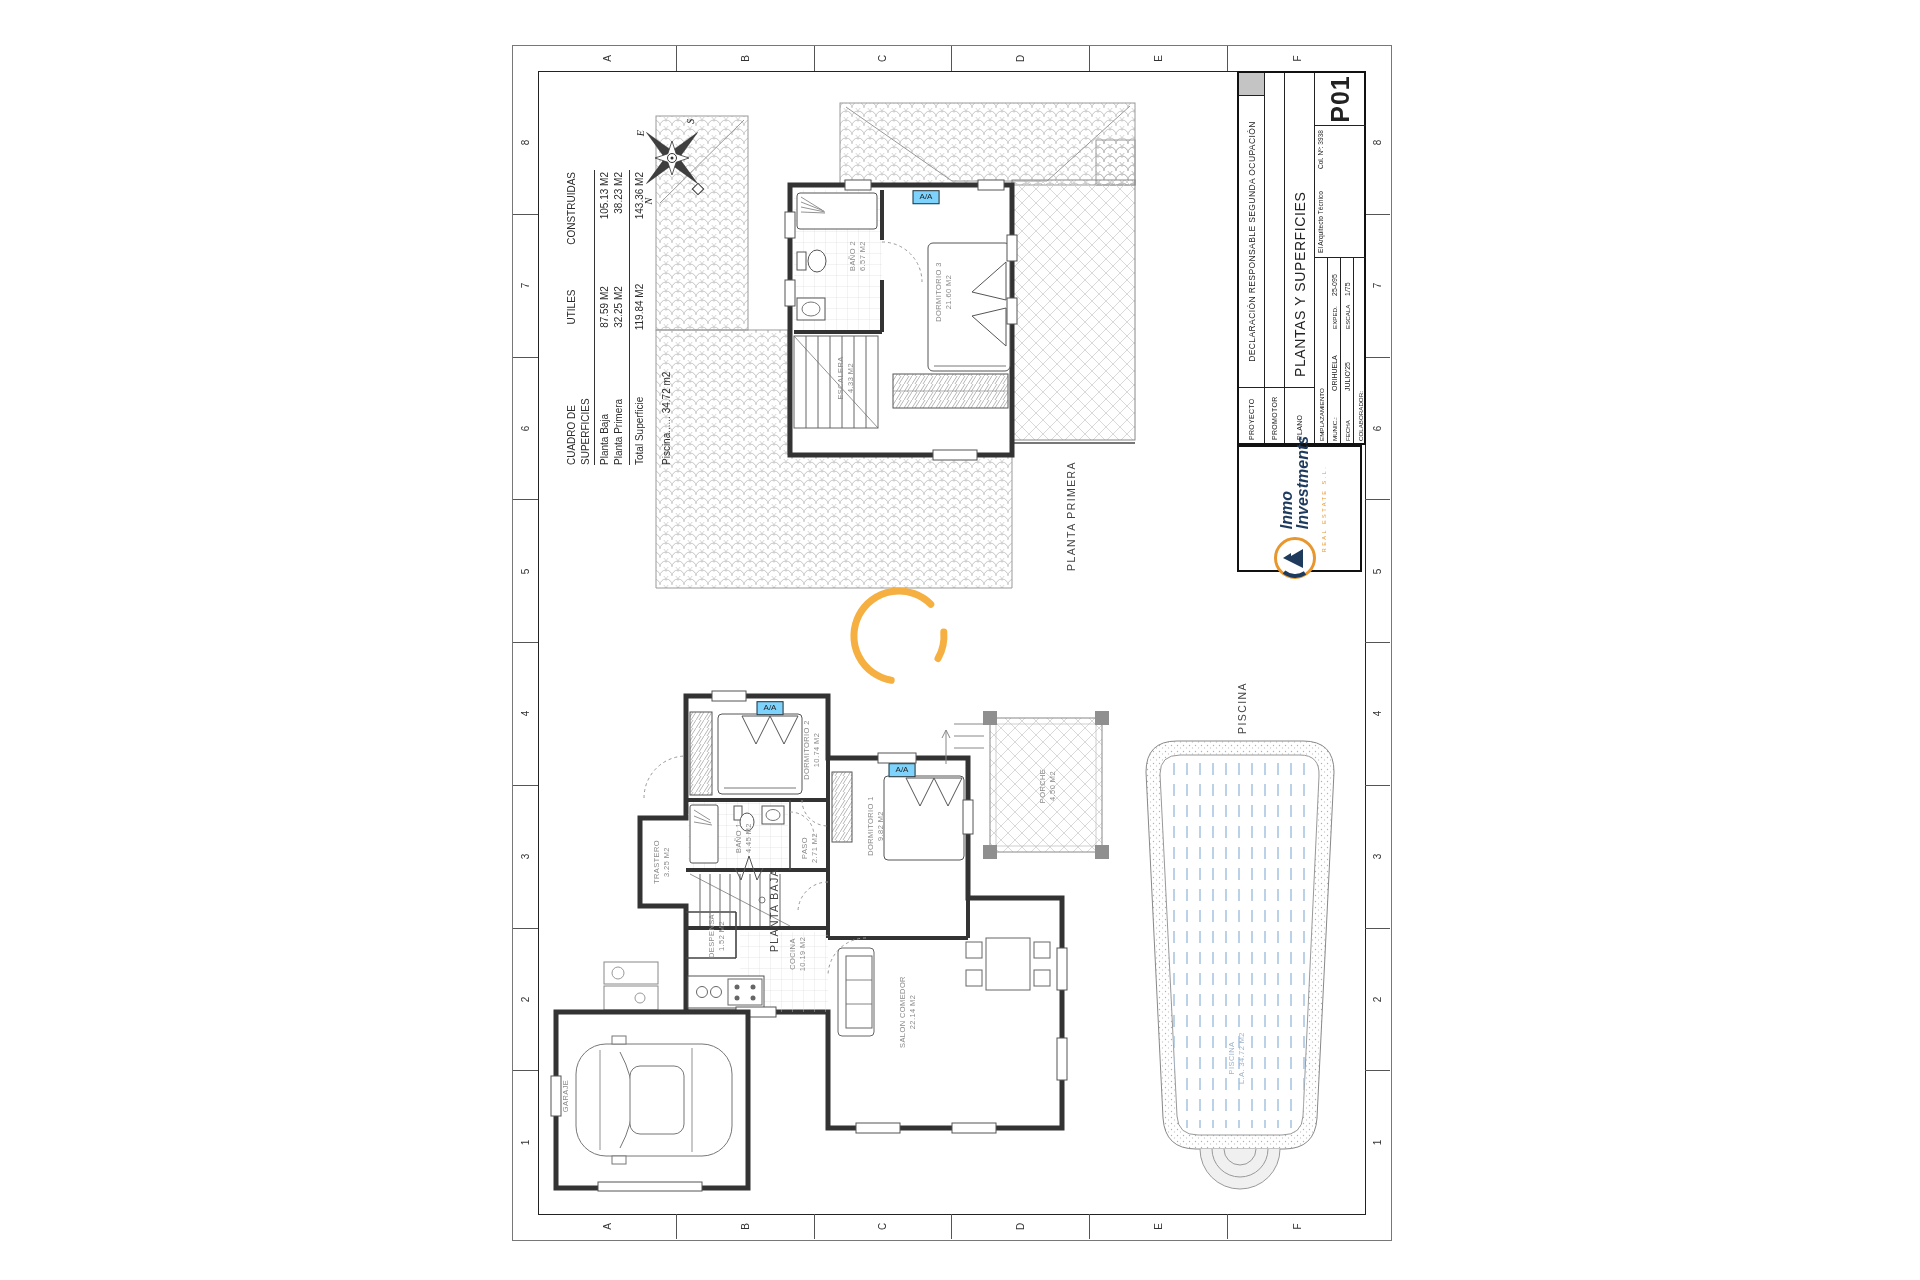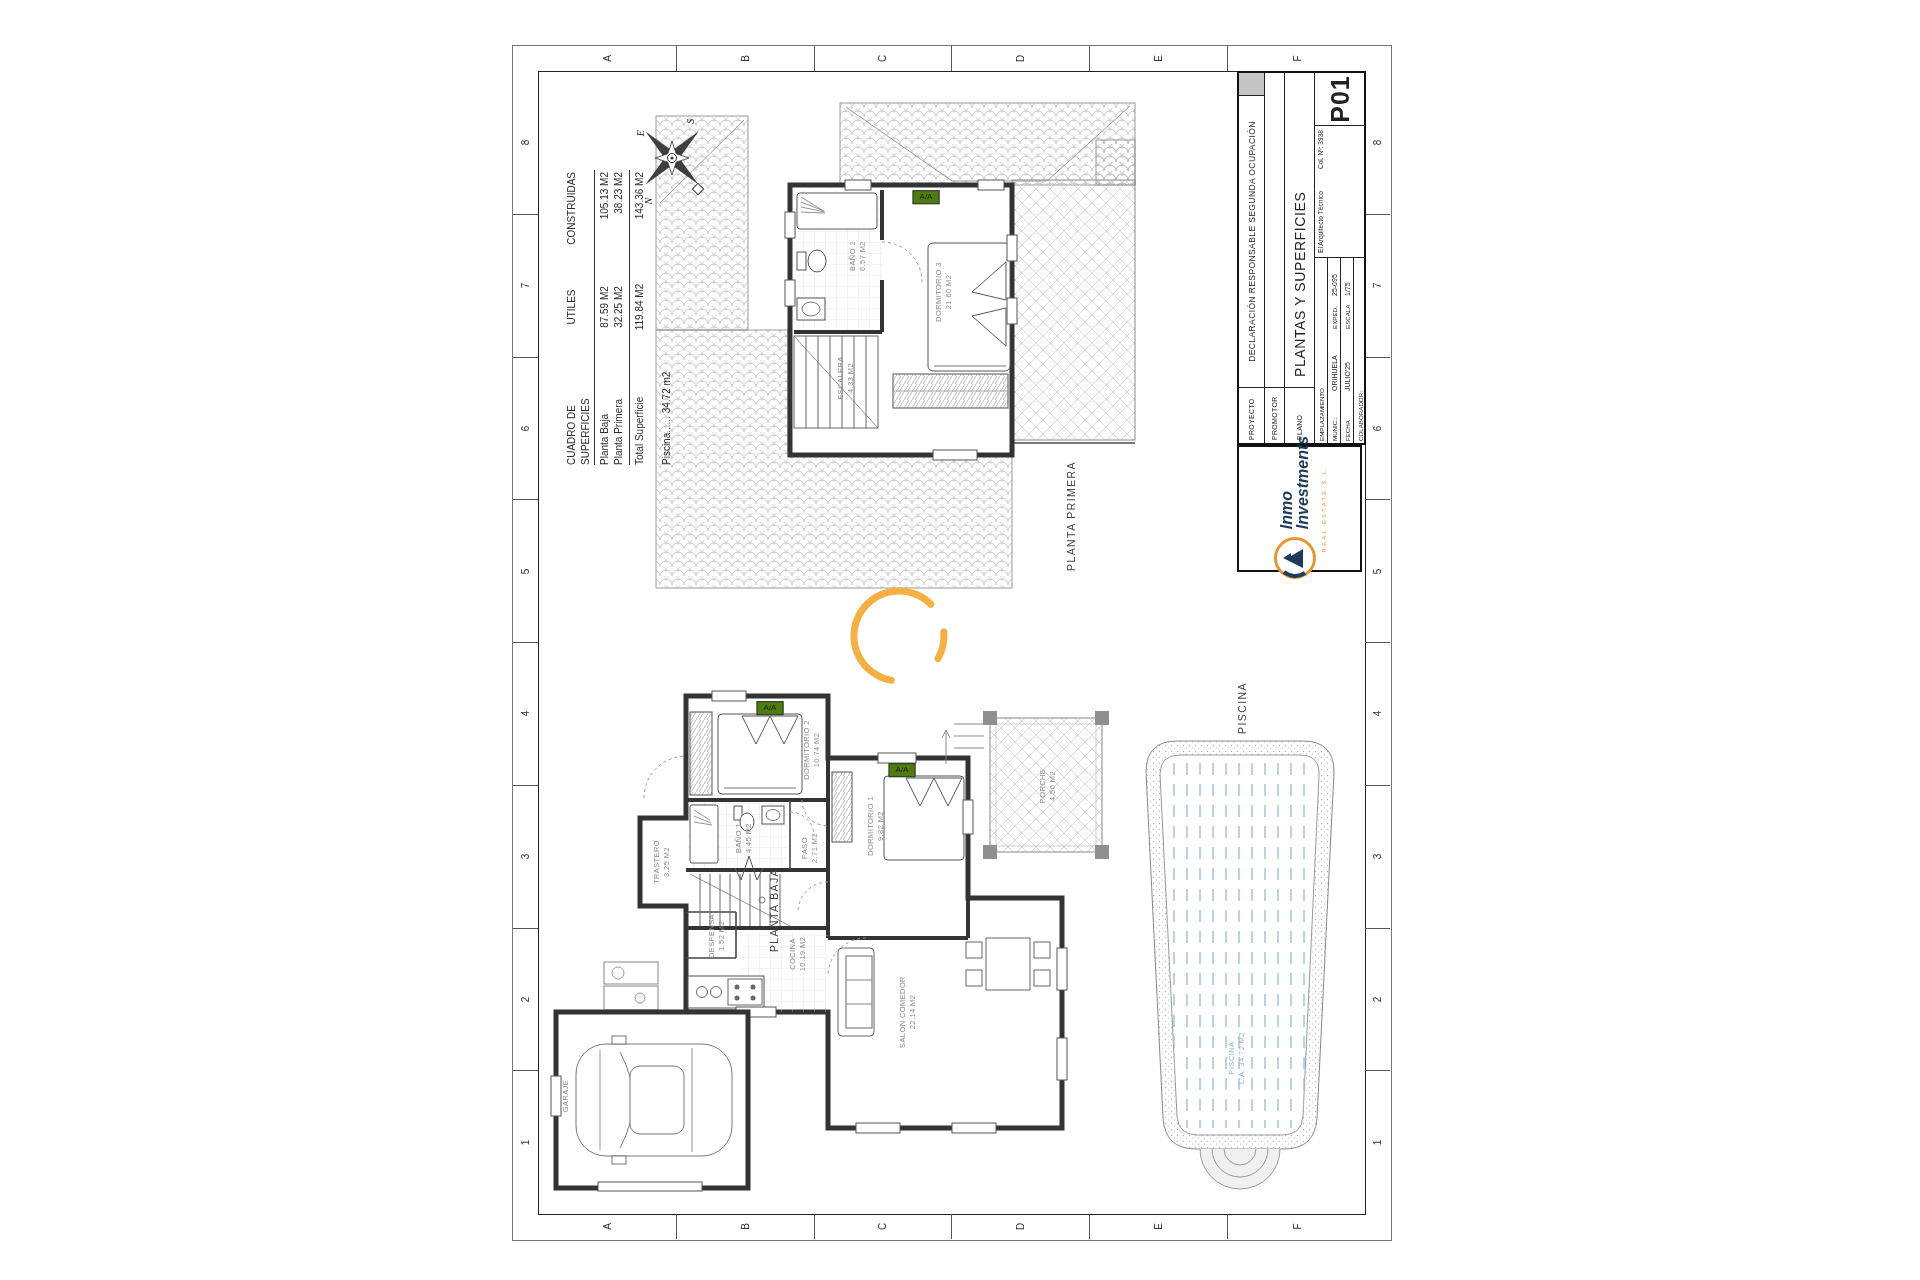--- a/index.html
+++ b/index.html
@@ -58,21 +58,21 @@
   .logo-row{display:flex;align-items:center;gap:6px;}
   .logo-names{display:flex;flex-direction:column;line-height:1.02;}
   .logo-n1,.logo-n2{font-size:16px;font-weight:bold;font-style:italic;color:#1e3b5e;}
   .logo-tag{font-size:5.5px;letter-spacing:2.5px;color:#e8962e;margin-top:3px;}
   
   .plan-label{position:absolute;transform:translate(-50%,-50%) rotate(-90deg);
     text-align:center;white-space:nowrap;color:#8a8a8a;font-size:7.5px;line-height:1.3;
     letter-spacing:.4px;}
   .plan-label.serif{font-family:"Liberation Serif",serif;font-style:italic;}
   .aa-box{position:absolute;transform:translate(-50%,-50%);border:1.2px solid #333;
-    background:#4d7c0f;font-size:8px;color:#222;padding:1px 6px;line-height:1.2;}
+    background:#7dd3fc;font-size:8px;color:#222;padding:1px 6px;line-height:1.2;}
 </style>
 </head>
 <body>
 
 <div class="abs" id="outer-border"></div>
 <div class="abs" id="inner-frame"></div>
 
 <div class="abs band band-h" id="ruler-top">
     <div class="band-cell">
       <span class="rot-glyph">A</span>

